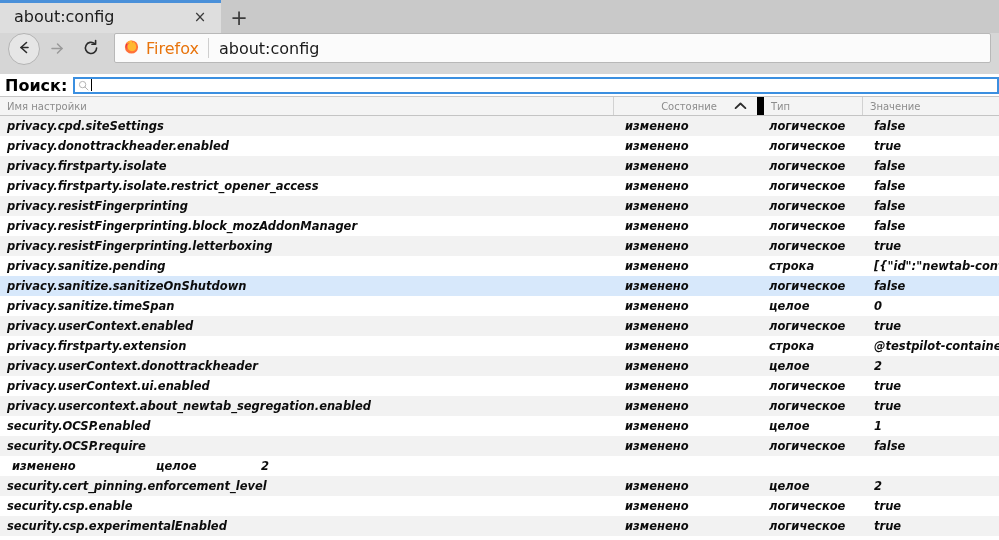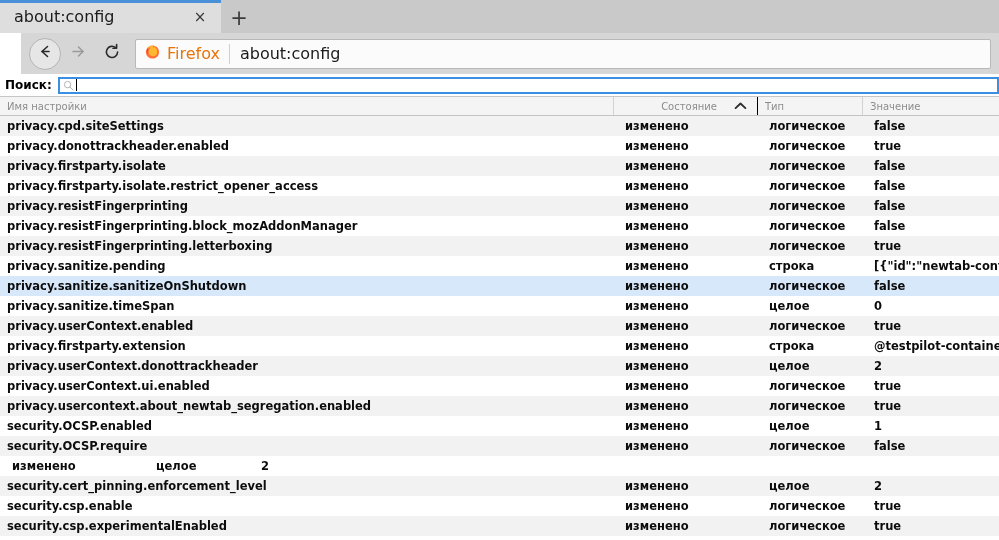--- a/index.html
+++ b/index.html
@@ -85,25 +85,24 @@
     font-size: 21px;
     color: #3b3b3b;
     line-height: 1;
   }
 
   
   .navbar {
     height: 41px;
     background: #d6d6d6;
     display: flex;
-    align-items: center;
+    align-items: flex-start;
     padding: 0 6px;
     box-sizing: border-box;
     flex: 0 0 auto;
-    margin-left: 21px;
   }
   .navbtn {
     width: 34px;
     height: 34px;
     display: flex;
     align-items: center;
     justify-content: center;
     flex: 0 0 auto;
   }
   .navbtn.back {
@@ -160,21 +159,21 @@
   .searchbar {
     height: 22px;
     display: flex;
     align-items: center;
     padding: 0 0 0 5px;
     box-sizing: border-box;
     background: #ffffff;
     flex: 0 0 auto;
   }
   .search-label {
-    font-size: 12px;
+    font-size: 16px;
     font-weight: bold;
     color: #000000;
     margin-right: 6px;
     white-space: nowrap;
   }
   .search-field {
     flex: 1 1 auto;
     height: 17px;
     border: 2px solid #3b8fe0;
     background: #ffffff;
@@ -227,21 +226,21 @@
     box-sizing: border-box;
     padding-left: 7px;
     display: flex;
     align-items: center;
     height: 100%;
     white-space: nowrap;
     overflow: hidden;
   }
   .th.c0 { width: 613px; flex: 0 0 613px; }
   .th.c1 { width: 144px; flex: 0 0 144px; border-left: 1px solid #d2d2d2; position: relative; justify-content: center; }
-  .th.c2 { width: 105px; flex: 0 0 105px; border-left: 1px solid #000000; }
+  .th.c2 { width: 105px; flex: 0 0 105px; border-left: 7px solid #000000; }
   .th.c3 { flex: 1 1 auto; border-left: 1px solid #d2d2d2; }
   .sortarrow {
     position: absolute;
     right: 10px;
     top: 50%;
     transform: translateY(-50%);
     display: flex;
     align-items: center;
   }
 
@@ -249,20 +248,21 @@
     flex: 1 1 auto;
     overflow: hidden;
     background: #ffffff;
   }
   .row {
     height: 20px;
     display: flex;
     align-items: center;
     box-sizing: border-box;
     background: #ffffff;
+    font-style: italic;
   }
   .row.odd { background: #f2f2f2; }
   .row.selected { background: #d7e8fb; }
   .td {
     font-size: 11.5px;
     font-weight: bold;
     color: #0c0c0c;
     box-sizing: border-box;
     padding-left: 7px;
     white-space: nowrap;

